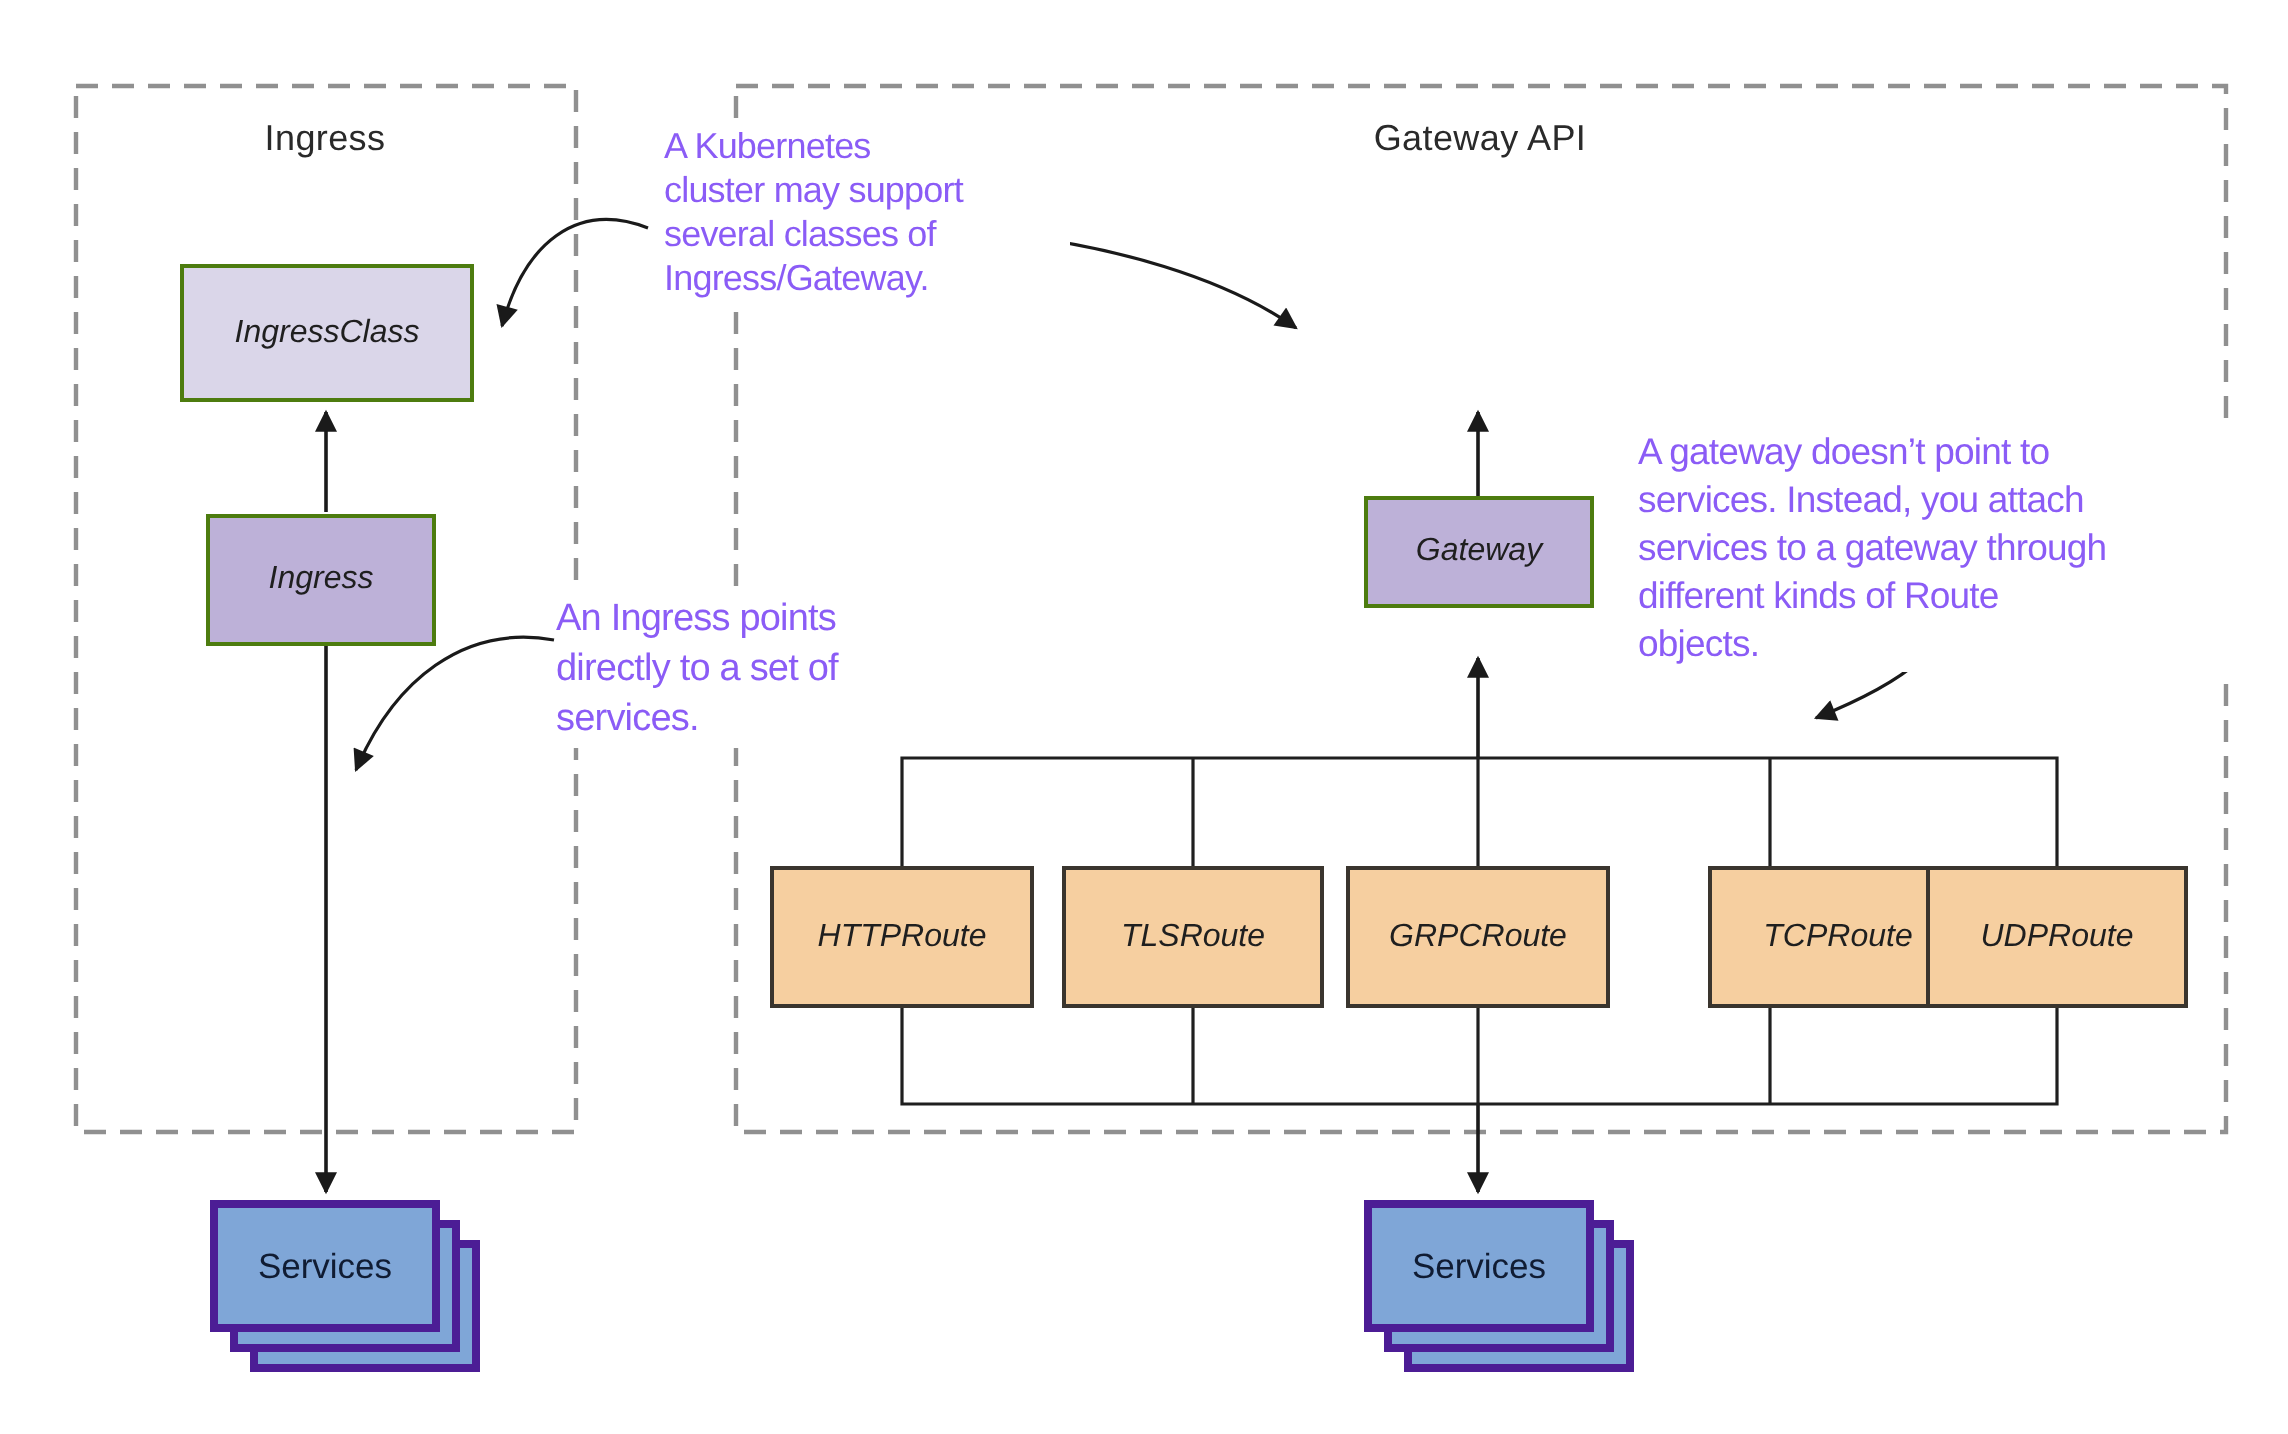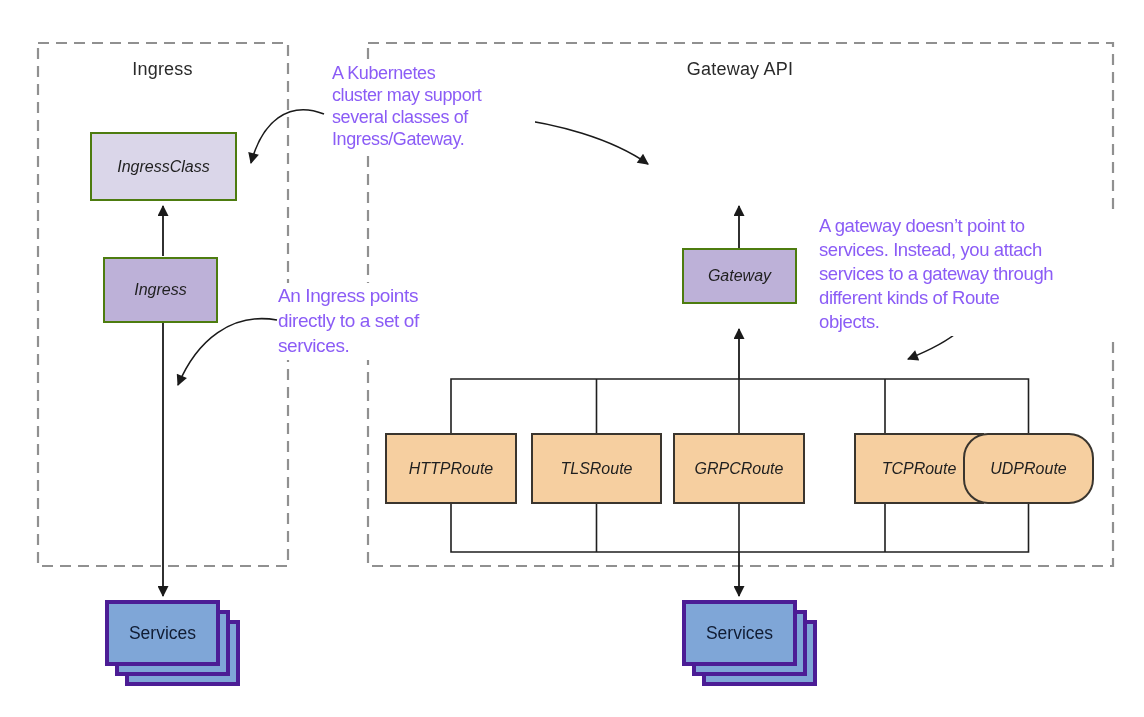--- a/index.html
+++ b/index.html
@@ -70,38 +70,38 @@
 
   <div class="node class-box" style="left:90px;top:132px;width:147px;height:69px;">IngressClass</div>
   <div class="node resource-box" style="left:103px;top:257px;width:115px;height:66px;">Ingress</div>
 
   <div class="node resource-box" style="left:682px;top:248px;width:115px;height:56px;">Gateway</div>
 
   <div class="node route-box" style="left:385px;top:433px;width:132px;height:71px;">HTTPRoute</div>
   <div class="node route-box" style="left:531px;top:433px;width:131px;height:71px;">TLSRoute</div>
   <div class="node route-box" style="left:673px;top:433px;width:132px;height:71px;">GRPCRoute</div>
   <div class="node route-box" style="left:820px;top:433px;width:130px;height:71px;margin-left:34px;">TCPRoute</div>
-  <div class="node route-box" style="left:963px;top:433px;width:131px;height:71px;border-radius:25px;">UDPRoute</div>
+  <div class="node route-box" style="left:963px;top:433px;width:131px;height:71px;">UDPRoute</div>
 
   <div class="svc-stack" style="left:105px;top:600px;width:140px;height:90px;">
     <div class="svc-card" style="left:20px;top:20px;"></div>
     <div class="svc-card" style="left:10px;top:10px;"></div>
     <div class="svc-card" style="left:0;top:0;">Services</div>
   </div>
   <div class="svc-stack" style="left:682px;top:600px;width:140px;height:90px;">
     <div class="svc-card" style="left:20px;top:20px;"></div>
     <div class="svc-card" style="left:10px;top:10px;"></div>
     <div class="svc-card" style="left:0;top:0;">Services</div>
   </div>
 
   <div class="annotation a1" style="left:332px;top:62px;width:200px;">A Kubernetes
 cluster may support
 several classes of
 Ingress/Gateway.</div>
-  <div class="annotation a2" style="left:278px;top:283px;width:168px;">An Ingress points
+  <div class="annotation a2" style="left:278px;top:297px;width:168px;">An Ingress points
 directly to a set of
 services.</div>
   <div class="annotation a3" style="left:819px;top:183px;width:308px;margin-top:31px;">A gateway doesn’t point to
 services. Instead, you attach
 services to a gateway through
 different kinds of Route
 objects.</div>
 
 </div>
 

